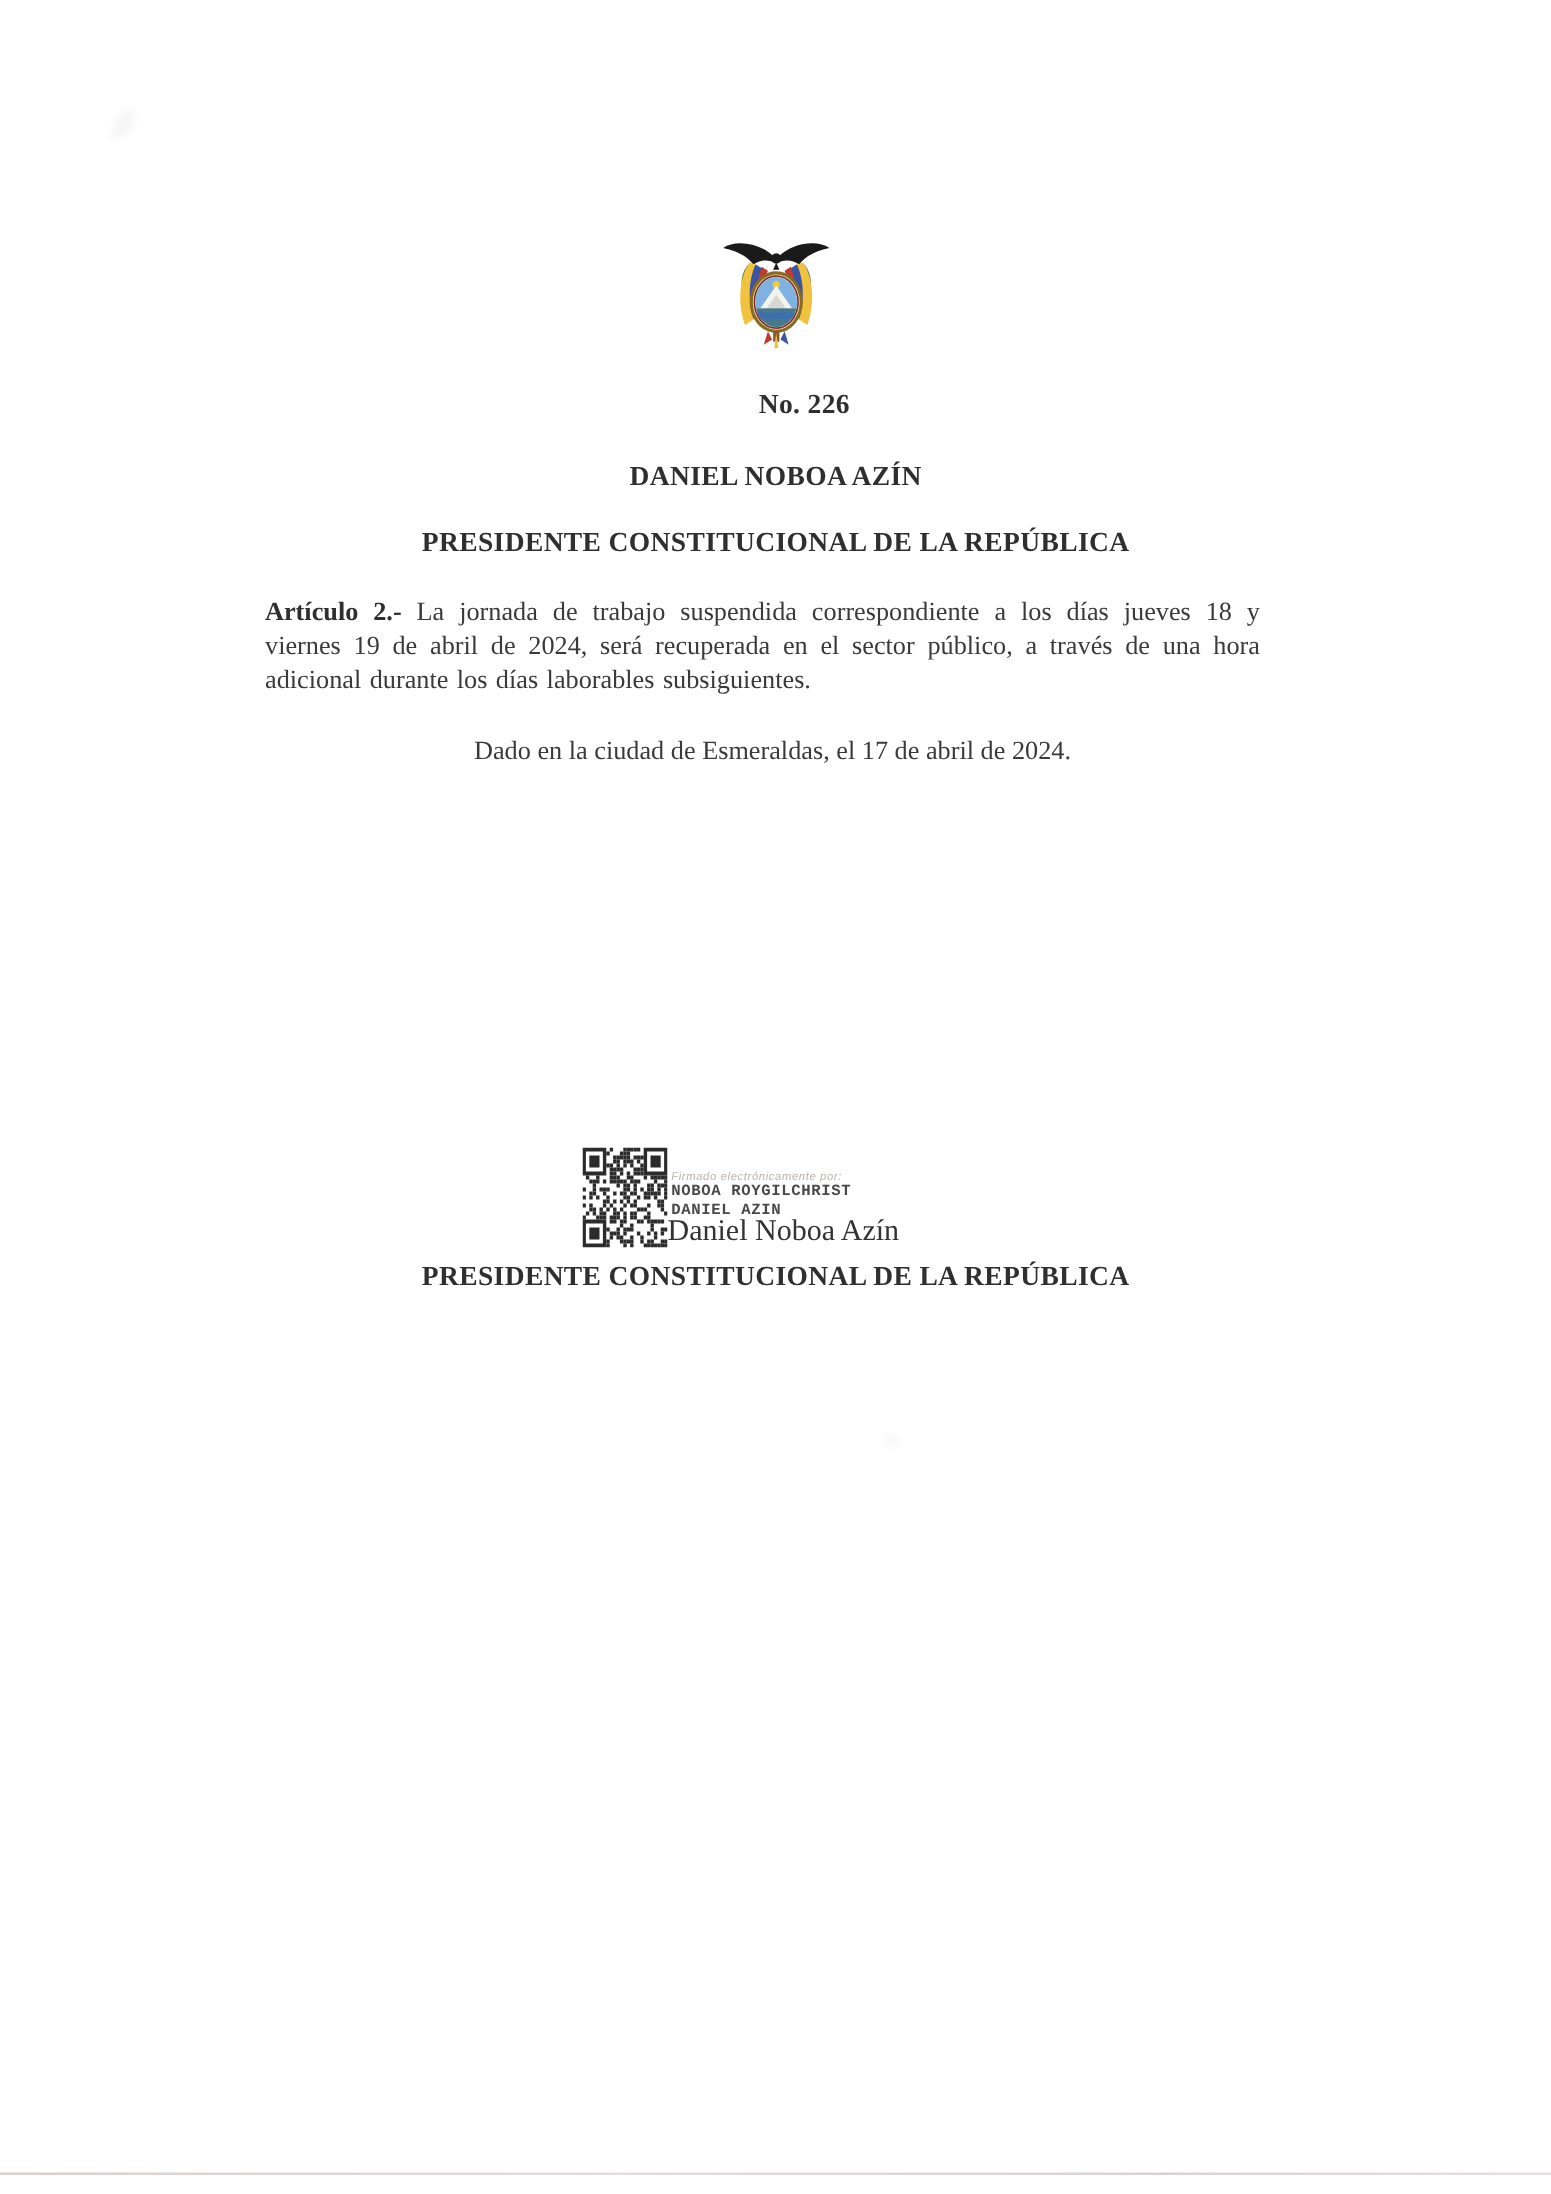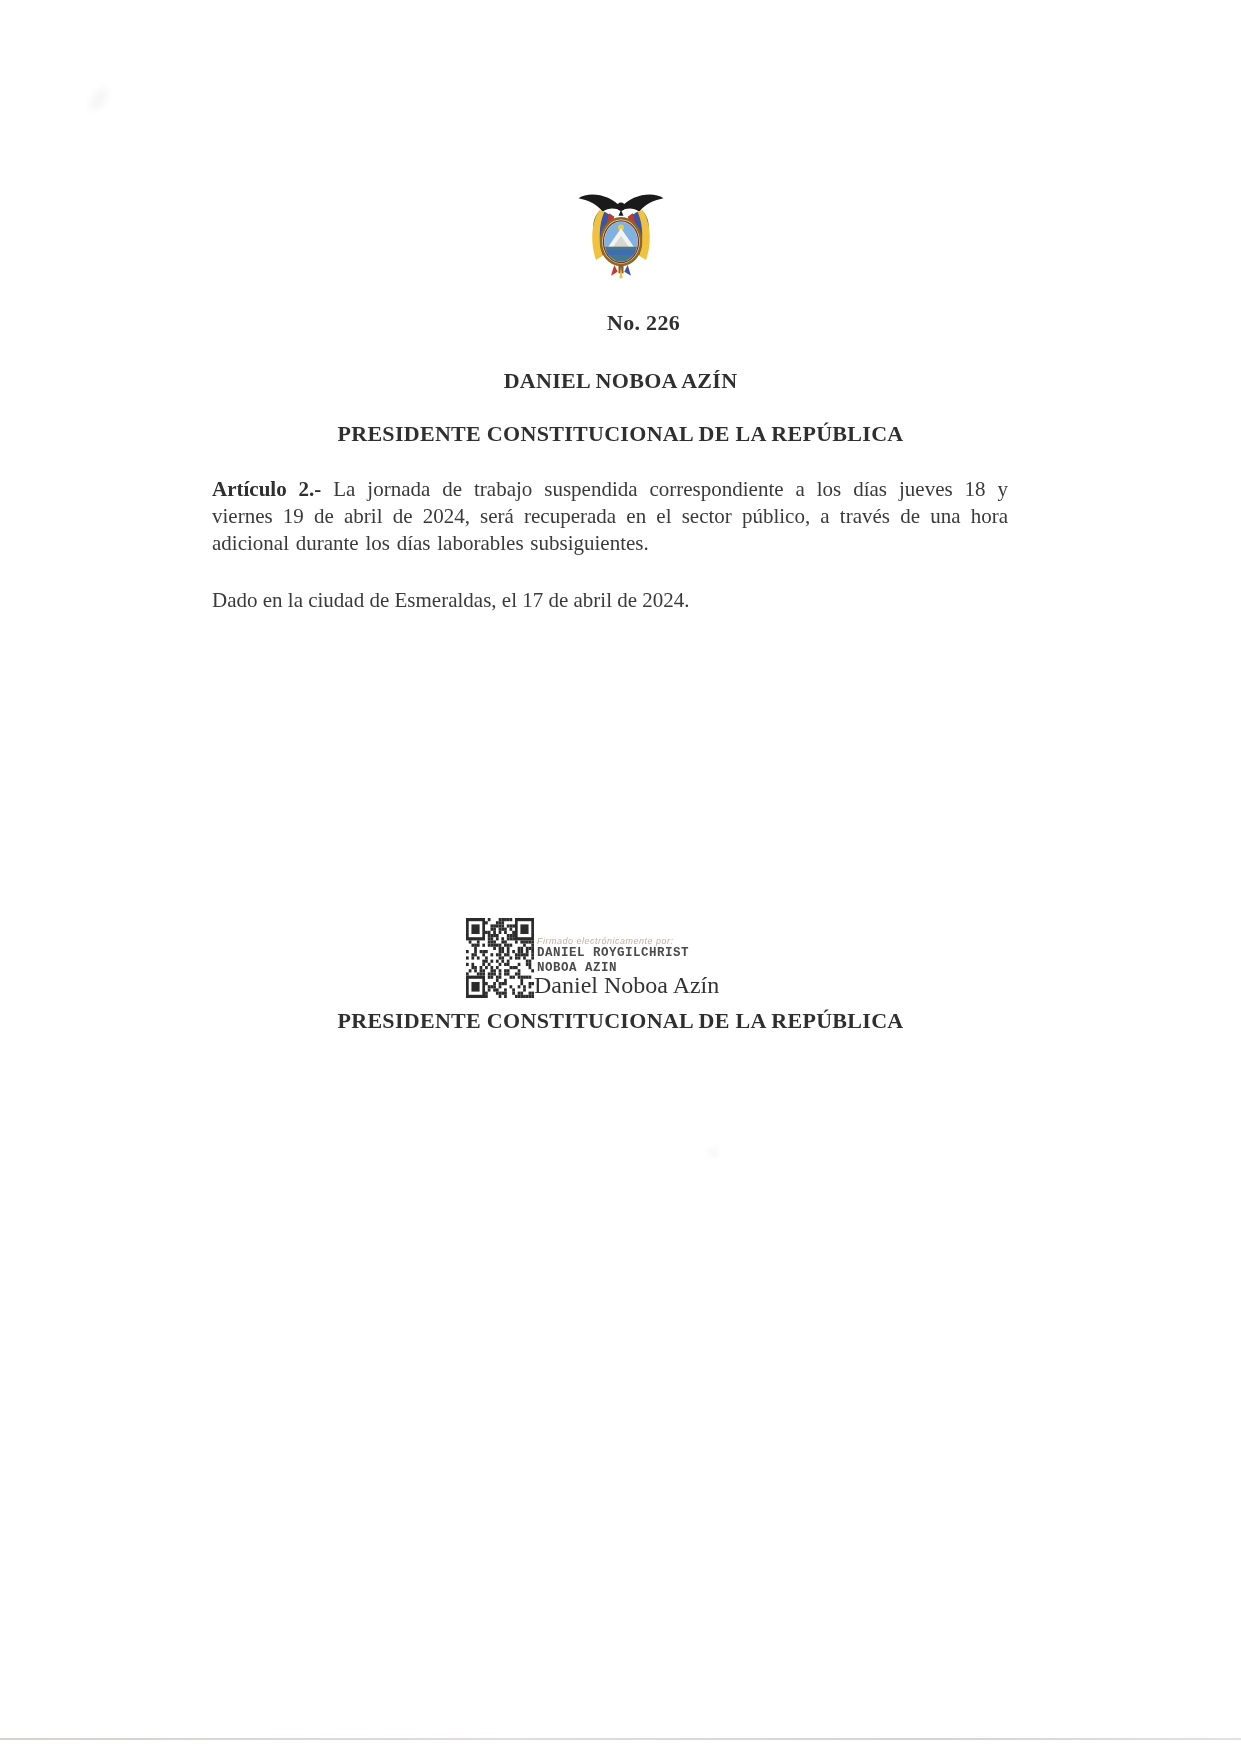--- a/index.html
+++ b/index.html
@@ -49,21 +49,21 @@
     color: #3a3a3a;
   }
   .body-text p {
     margin: 0 16px 30px 0;
     text-align: justify;
     word-spacing: 1.5px;
   }
   .body-text .lead { font-weight: bold; color: #2f2f2f; }
   .dateline {
     margin-top: 16px;
-    text-align: left;
+    text-align: center;
   }
 
   
   .sig-block {
     position: absolute;
     top: 916px;
     left: 466px;
     width: 420px;
     height: 92px;
   }
@@ -414,22 +414,22 @@
           <rect x="76" y="96" width="4" height="4"></rect>
           <rect x="80" y="96" width="4" height="4"></rect>
           <rect x="84" y="96" width="4" height="4"></rect>
           <rect x="88" y="96" width="4" height="4"></rect>
           <rect x="92" y="96" width="4" height="4"></rect>
           <rect x="96" y="96" width="4" height="4"></rect>
         </g>
     </svg>
     <div class="esig">
       <div class="esig-label">Firmado electrónicamente por:</div>
-      <div class="esig-name">DANIEL ROYGILCHRIST</div>
-      <div class="esig-name">NOBOA AZIN</div>
+      <div class="esig-name">NOBOA ROYGILCHRIST</div>
+      <div class="esig-name">DANIEL AZIN</div>
     </div>
     <div class="signer-name">Daniel Noboa Azín</div>
   </div>
 
   <div class="heading h-footer">PRESIDENTE CONSTITUCIONAL DE LA REPÚBLICA</div>
 
   <div class="smudge smudge-1"></div>
   <div class="smudge smudge-2"></div>
   <div class="scan-line"></div>
 

